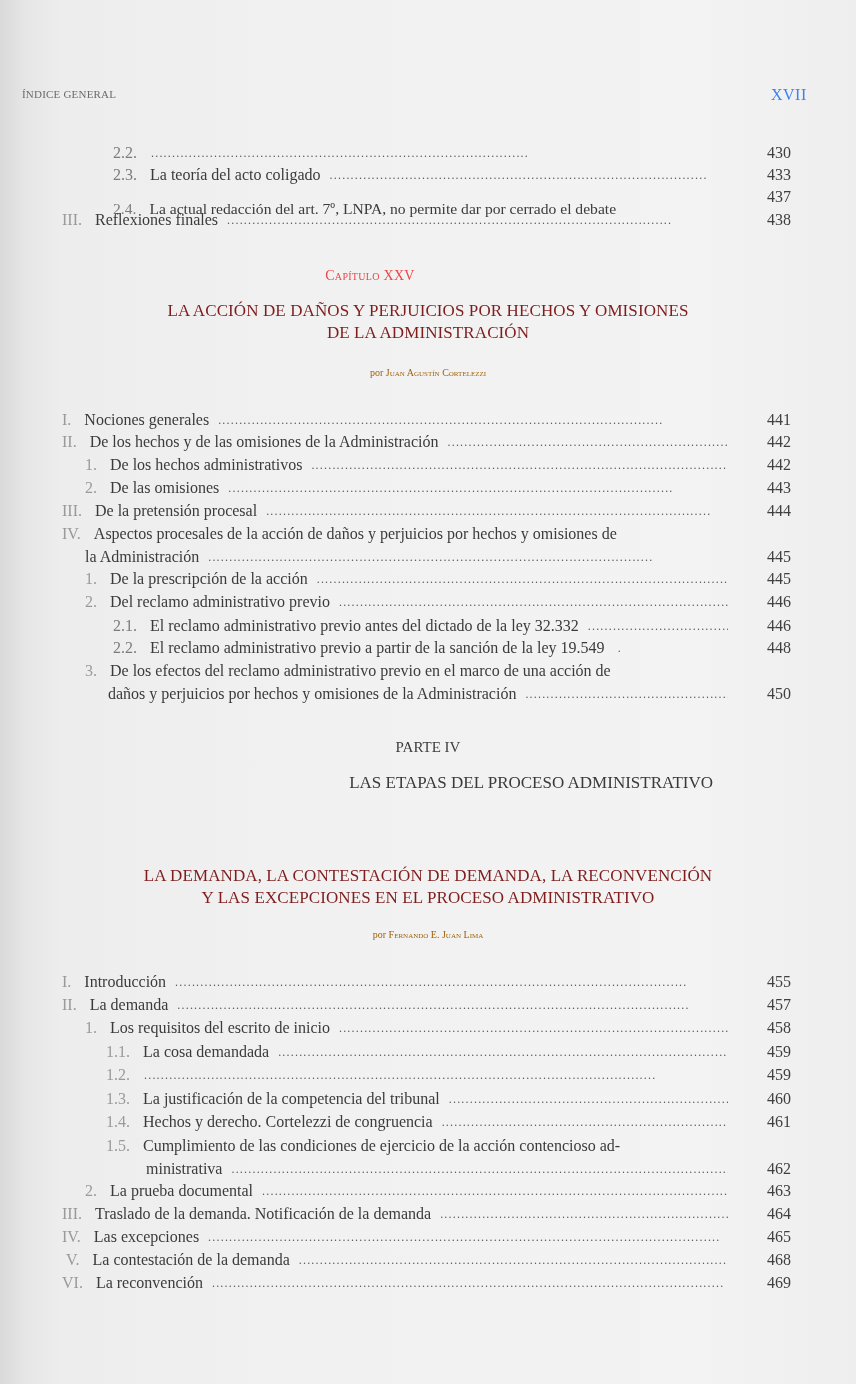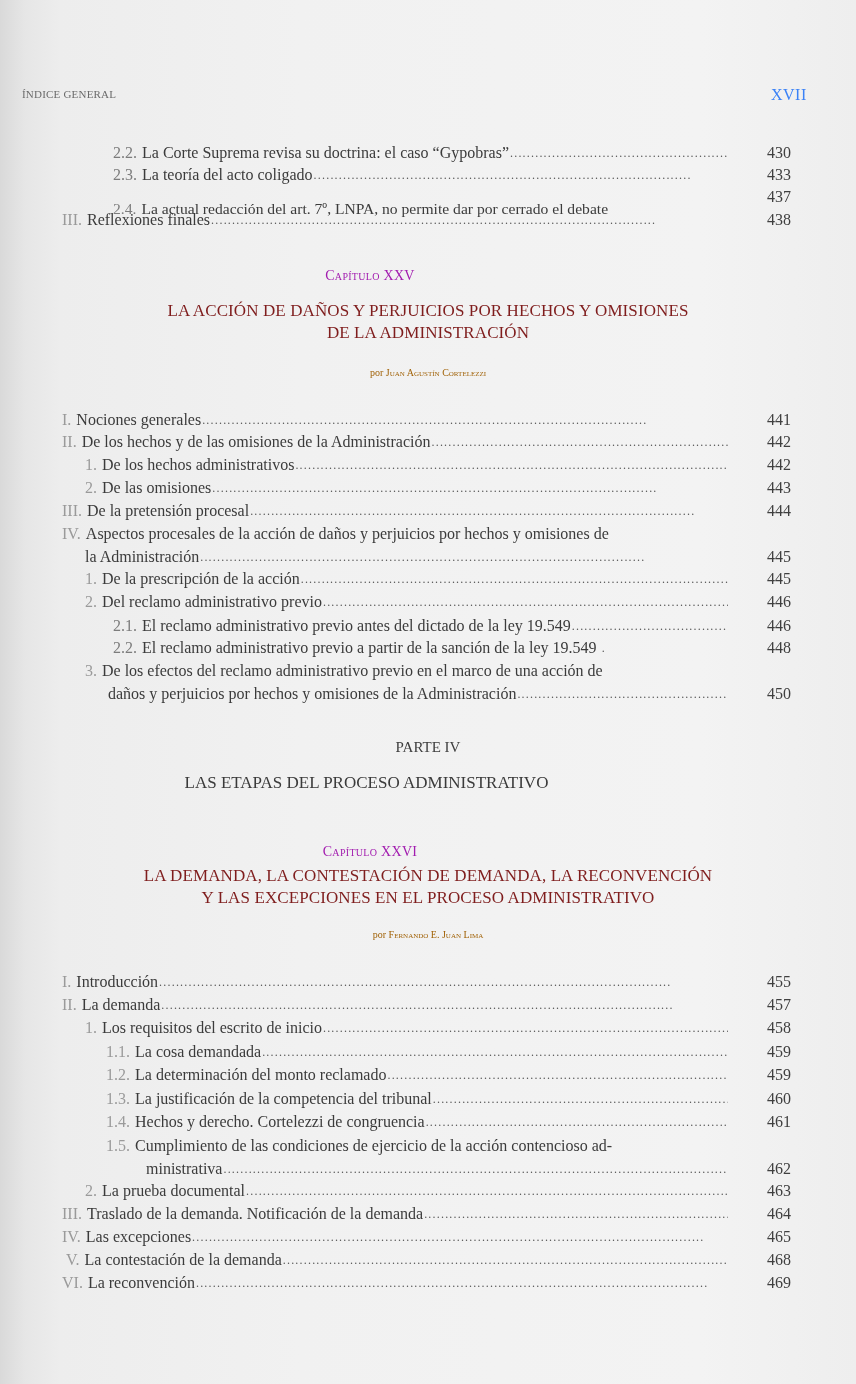--- a/index.html
+++ b/index.html
@@ -47,20 +47,21 @@
     line-height: 22px;
   }
   .toc-row .entry {
     position: absolute;
     top: 0;
     right: 128px;
     display: flex;
     align-items: center;
     white-space: nowrap;
     overflow: hidden;
+    gap: 8px;
   }
   .toc-row .num {
     color: #7c7c7c;
     margin-right: 5px;
   }
   .toc-row .num.dim {
     color: #9a9a9a;
   }
   .toc-row .label {
     flex: 0 0 auto;
@@ -84,21 +85,21 @@
   }
   .toc-row.cont .entry {
     
   }
   .chapter-label {
     position: absolute;
     left: 0;
     width: 740px;
     text-align: center;
     font-size: 14px;
-    color: #a21caf;
+    color: #ef4444;
     letter-spacing: 0.3px;
   }
   .chapter-label .sc {
     font-variant: small-caps;
   }
   .chapter-title {
     position: absolute;
     left: 0;
     width: 856px;
     text-align: center;
@@ -124,40 +125,39 @@
   .part-label {
     position: absolute;
     left: 0;
     width: 856px;
     text-align: center;
     font-size: 15px;
     color: #3e3e3e;
   }
   .part-title {
     position: absolute;
-    left: 12px;
+    left: 4px;
     width: 709px;
-    text-align: center;
+    text-align: right;
     font-size: 17px;
     color: #3a3a3a;
   }
 </style>
 </head>
 <body>
 
 <div class="page">
 
   <div class="running-head">Índice general</div>
   <div class="folio">XVII</div>
 
   <div>
     <div class="toc-row" style="top:142px">
       <div class="entry" style="left:113px">
           <span class="num">2.2.</span>
-          <span class="label">La Corte Suprema revisa su doctrina: el caso “Gypobras”</span>
           <span class="dots">..........................................................................................</span>
         </div>
       <span class="page-num">430</span>
     </div>
     <div class="toc-row" style="top:164px">
       <div class="entry" style="left:113px">
           <span class="num">2.3.</span>
           <span class="label">La teoría del acto coligado</span>
           <span class="dots">..........................................................................................</span>
         </div>
@@ -259,21 +259,21 @@
       <div class="entry" style="left:85px">
           <span class="num dim">2.</span>
           <span class="label">Del reclamo administrativo previo</span>
           <span class="dots">..........................................................................................................</span>
         </div>
       <span class="page-num">446</span>
     </div>
     <div class="toc-row" style="top:615px">
       <div class="entry" style="left:113px">
           <span class="num">2.1.</span>
-          <span class="label">El reclamo administrativo previo antes del dictado de la ley 19.549</span>
+          <span class="label">El reclamo administrativo previo antes del dictado de la ley 32.332</span>
           <span class="dots">..........................................................................................................</span>
         </div>
       <span class="page-num">446</span>
     </div>
     <div class="toc-row" style="top:637px">
       <div class="entry" style="left:113px">
           <span class="num">2.2.</span>
           <span class="label">El reclamo administrativo previo a partir de la sanción de la ley 19.549</span>
           <span class="dots" style="flex:0 0 auto">&nbsp;.</span>
         </div>
@@ -290,24 +290,20 @@
           <span class="label">daños y perjuicios por hechos y omisiones de la Administración</span>
           <span class="dots">..........................................................................................................</span>
         </div>
       <span class="page-num">450</span>
     </div>
   </div>
 
   <div class="part-label" style="top:739px">PARTE IV</div>
   <div class="part-title" style="top:773px">LAS ETAPAS DEL PROCESO ADMINISTRATIVO</div>
 
-  <div class="chapter-label" style="top:844px">
-    <span class="sc">Capítulo</span>
-    <span>XXVI</span>
-  </div>
   <div class="chapter-title" style="top:865px">
     <span class="line">LA DEMANDA, LA CONTESTACIÓN DE DEMANDA, LA RECONVENCIÓN</span>
     <span class="line">Y LAS EXCEPCIONES EN EL PROCESO ADMINISTRATIVO</span>
   </div>
   <div class="author" style="top:929px">
     <span>por</span>
     <span class="name">Fernando E. Juan Lima</span>
   </div>
 
   <div>
@@ -339,21 +335,20 @@
       <div class="entry" style="left:106px">
           <span class="num dim">1.1.</span>
           <span class="label">La cosa demandada</span>
           <span class="dots">..........................................................................................................................</span>
         </div>
       <span class="page-num">459</span>
     </div>
     <div class="toc-row" style="top:1064px">
       <div class="entry" style="left:106px">
           <span class="num dim">1.2.</span>
-          <span class="label">La determinación del monto reclamado</span>
           <span class="dots">..........................................................................................................................</span>
         </div>
       <span class="page-num">459</span>
     </div>
     <div class="toc-row" style="top:1088px">
       <div class="entry" style="left:106px">
           <span class="num dim">1.3.</span>
           <span class="label">La justificación de la competencia del tribunal</span>
           <span class="dots">..........................................................................................................................</span>
         </div>

